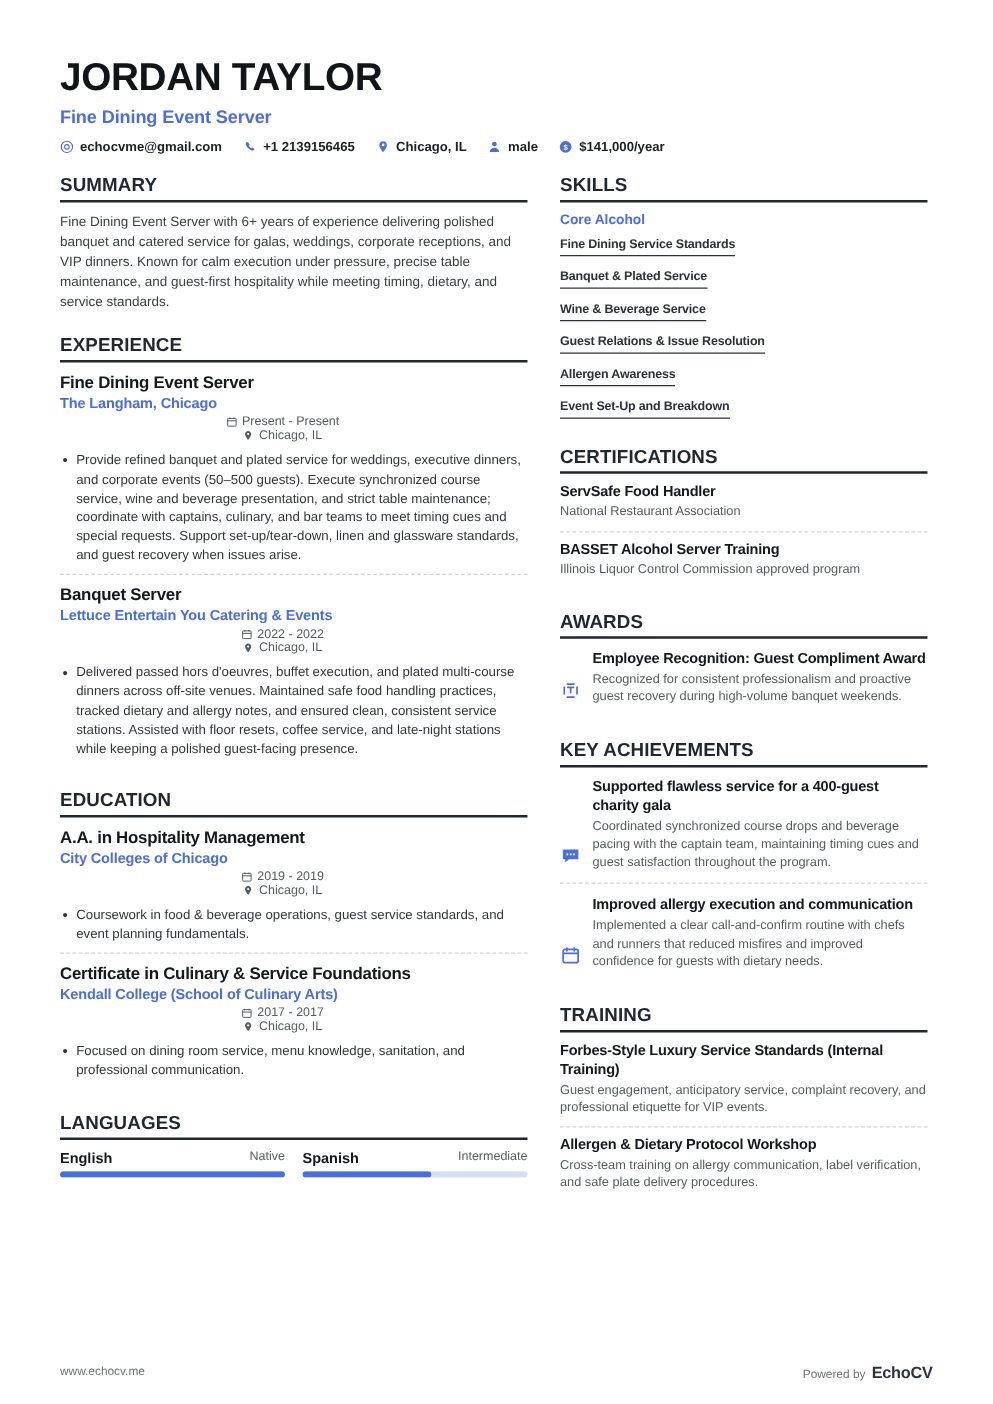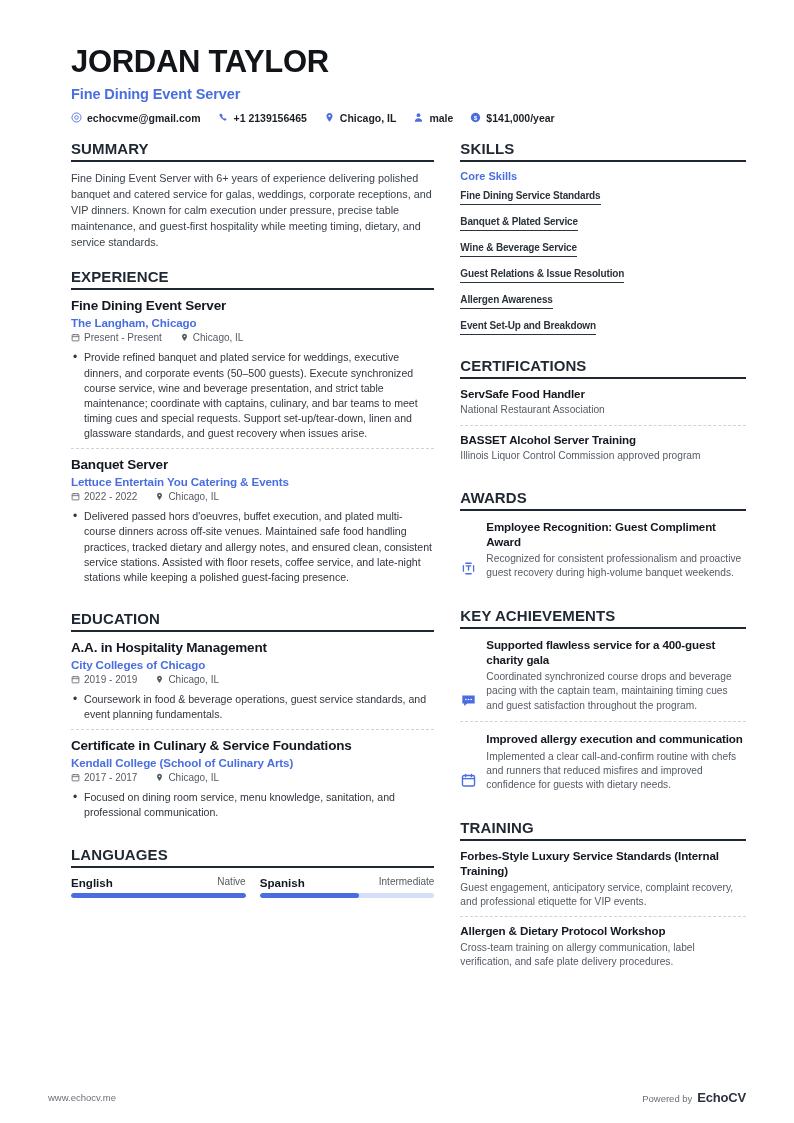--- a/index.html
+++ b/index.html
@@ -6,21 +6,21 @@
   html, body {
     width: 794px; height: 1123px;
     background: #ffffff;
     font-family: "Liberation Sans", sans-serif;
     color: #2b2f38;
   }
   .page {
     position: relative;
     width: 794px; height: 1123px;
     background: #fff;
-    padding: 46px 48px 0 71px;
+    padding: 46px 48px 0 48px;
   }
 
   
   .name {
     font-size: 31px;
     font-weight: 700;
     letter-spacing: -0.3px;
     color: #111418;
     line-height: 1.05;
   }
@@ -83,20 +83,21 @@
     font-weight: 700;
     color: #4a6ee0;
     letter-spacing: -0.1px;
   }
   .entry-meta {
     margin-top: 3px;
     display: flex;
     align-items: center;
     font-size: 10px;
     color: #555b63;
+    flex-direction: column;
   }
   .meta-item { display: flex; align-items: center; margin-right: 18px; }
   .meta-item .ic { margin-right: 4px; display: flex; align-items: center; }
   .bullets { margin-top: 7px; list-style: none; }
   .bullets li {
     position: relative;
     padding-left: 13px;
     font-size: 10.6px;
     line-height: 1.43;
     color: #31363d;
@@ -416,21 +417,21 @@
         </div>
       </div>
 
     </div>
 
     <div class="col-right">
 
       <div class="sec">
         <div class="sec-title">SKILLS</div>
         <div class="sec-rule"></div>
-        <div class="skill-cat">Core Skills</div>
+        <div class="skill-cat">Core Alcohol</div>
         <div class="skill-item"><span class="skill-name">Fine Dining Service Standards</span></div>
         <div class="skill-item"><span class="skill-name">Banquet &amp; Plated Service</span></div>
         <div class="skill-item"><span class="skill-name">Wine &amp; Beverage Service</span></div>
         <div class="skill-item"><span class="skill-name">Guest Relations &amp; Issue Resolution</span></div>
         <div class="skill-item"><span class="skill-name">Allergen Awareness</span></div>
         <div class="skill-item"><span class="skill-name">Event Set-Up and Breakdown</span></div>
       </div>
 
       <div class="sec-spacer"></div>
 

